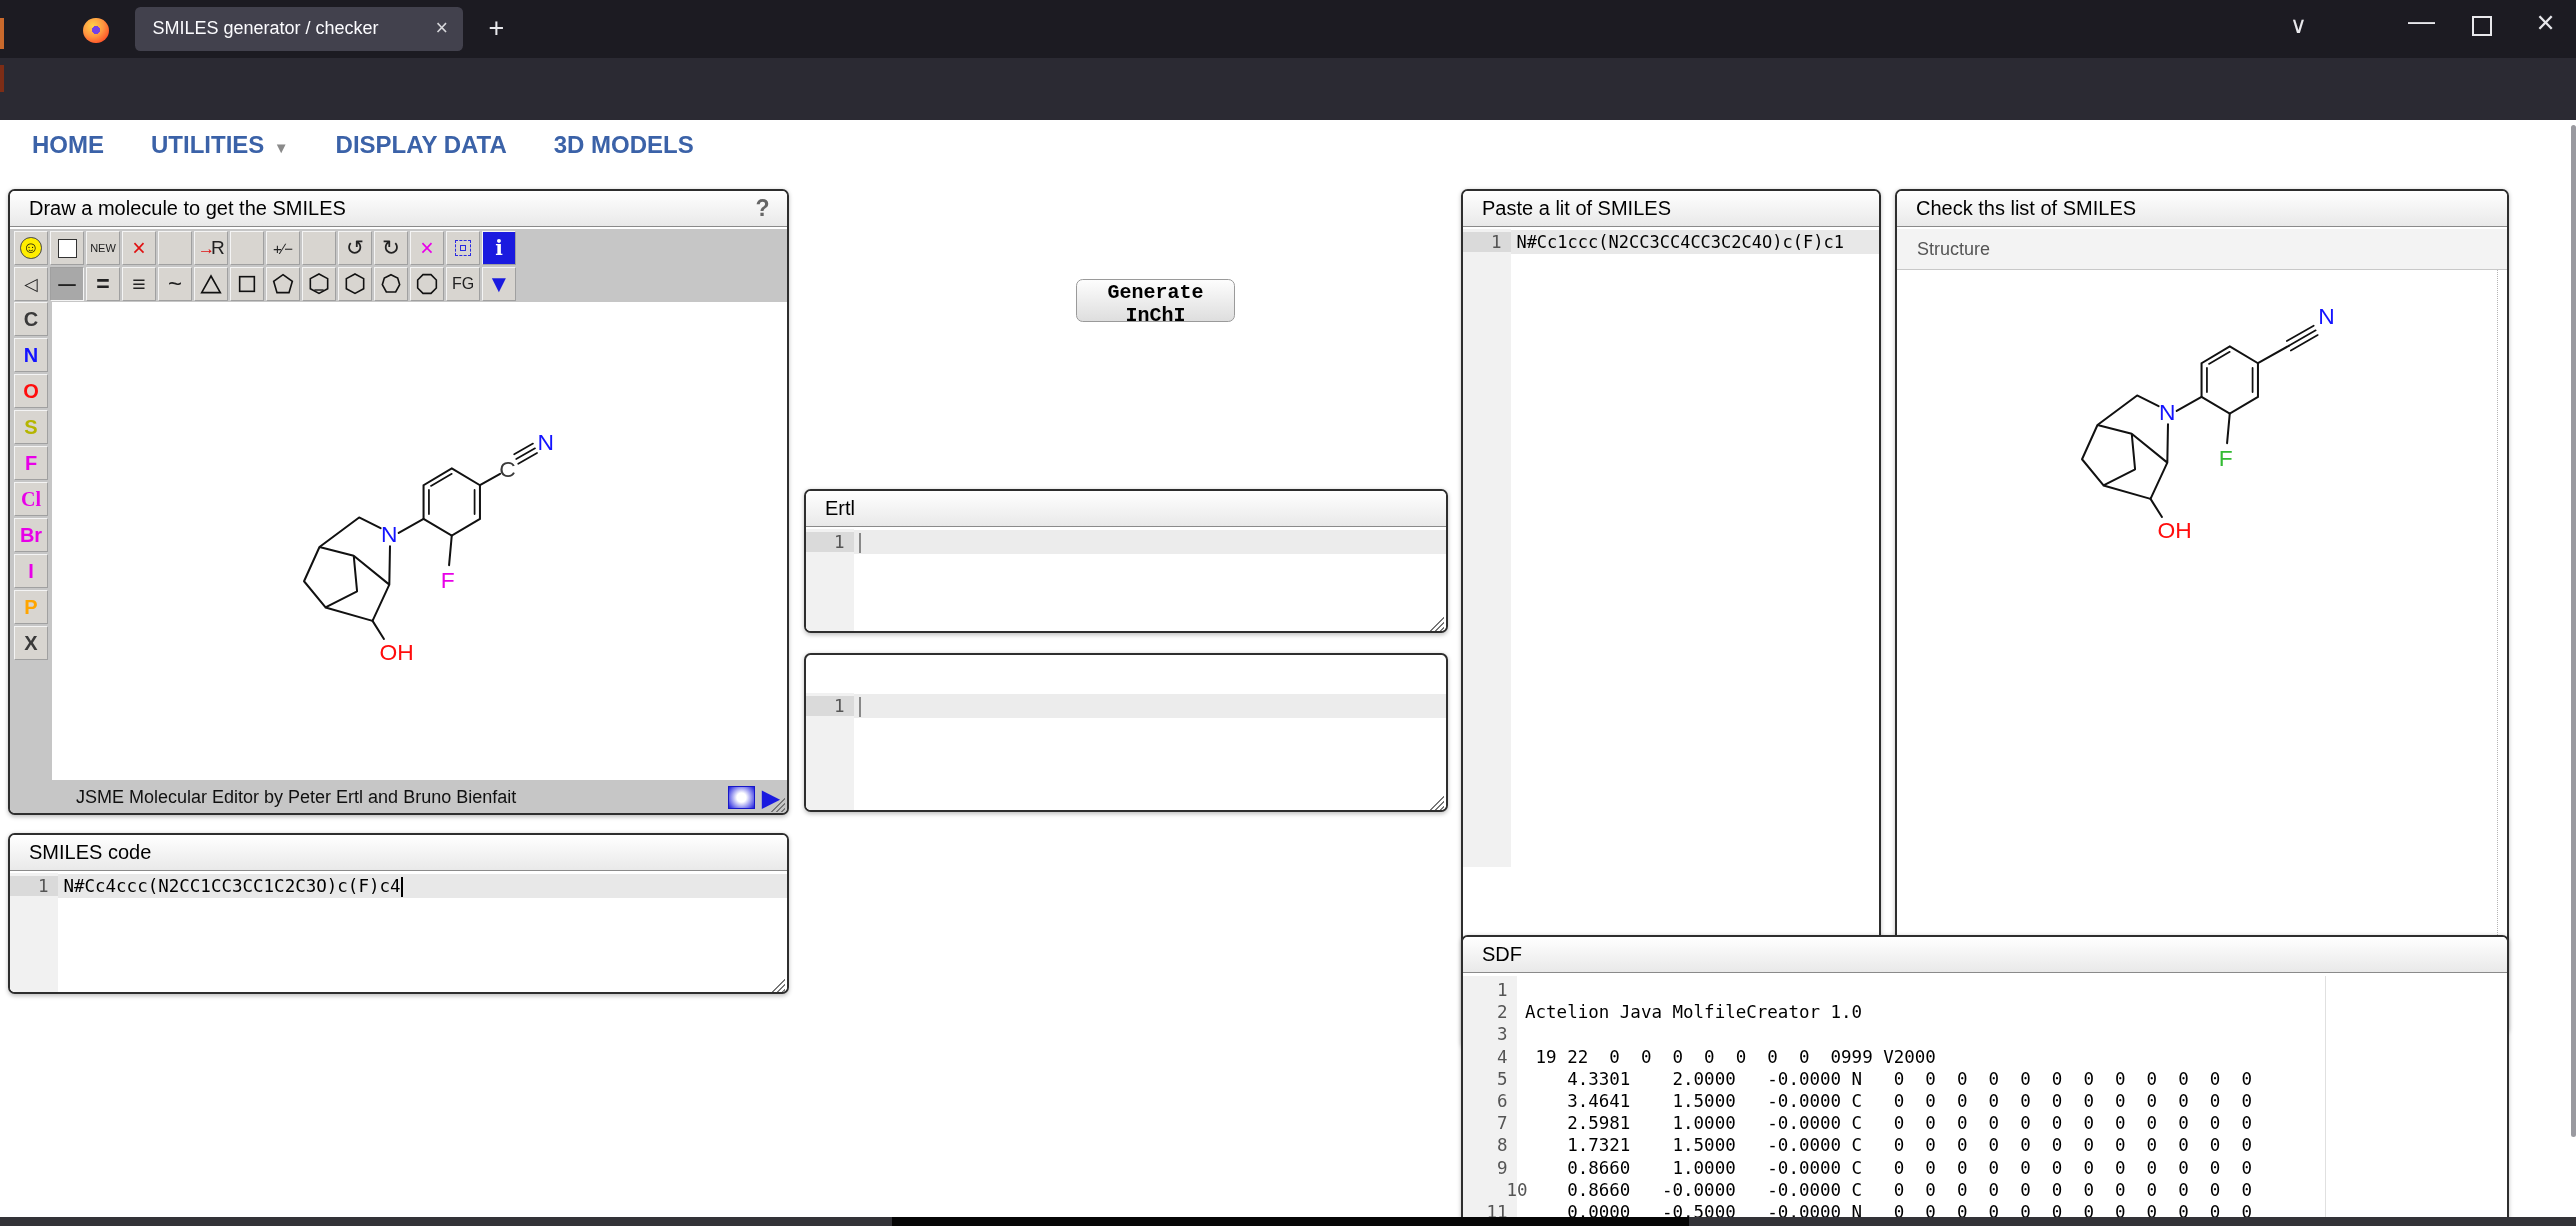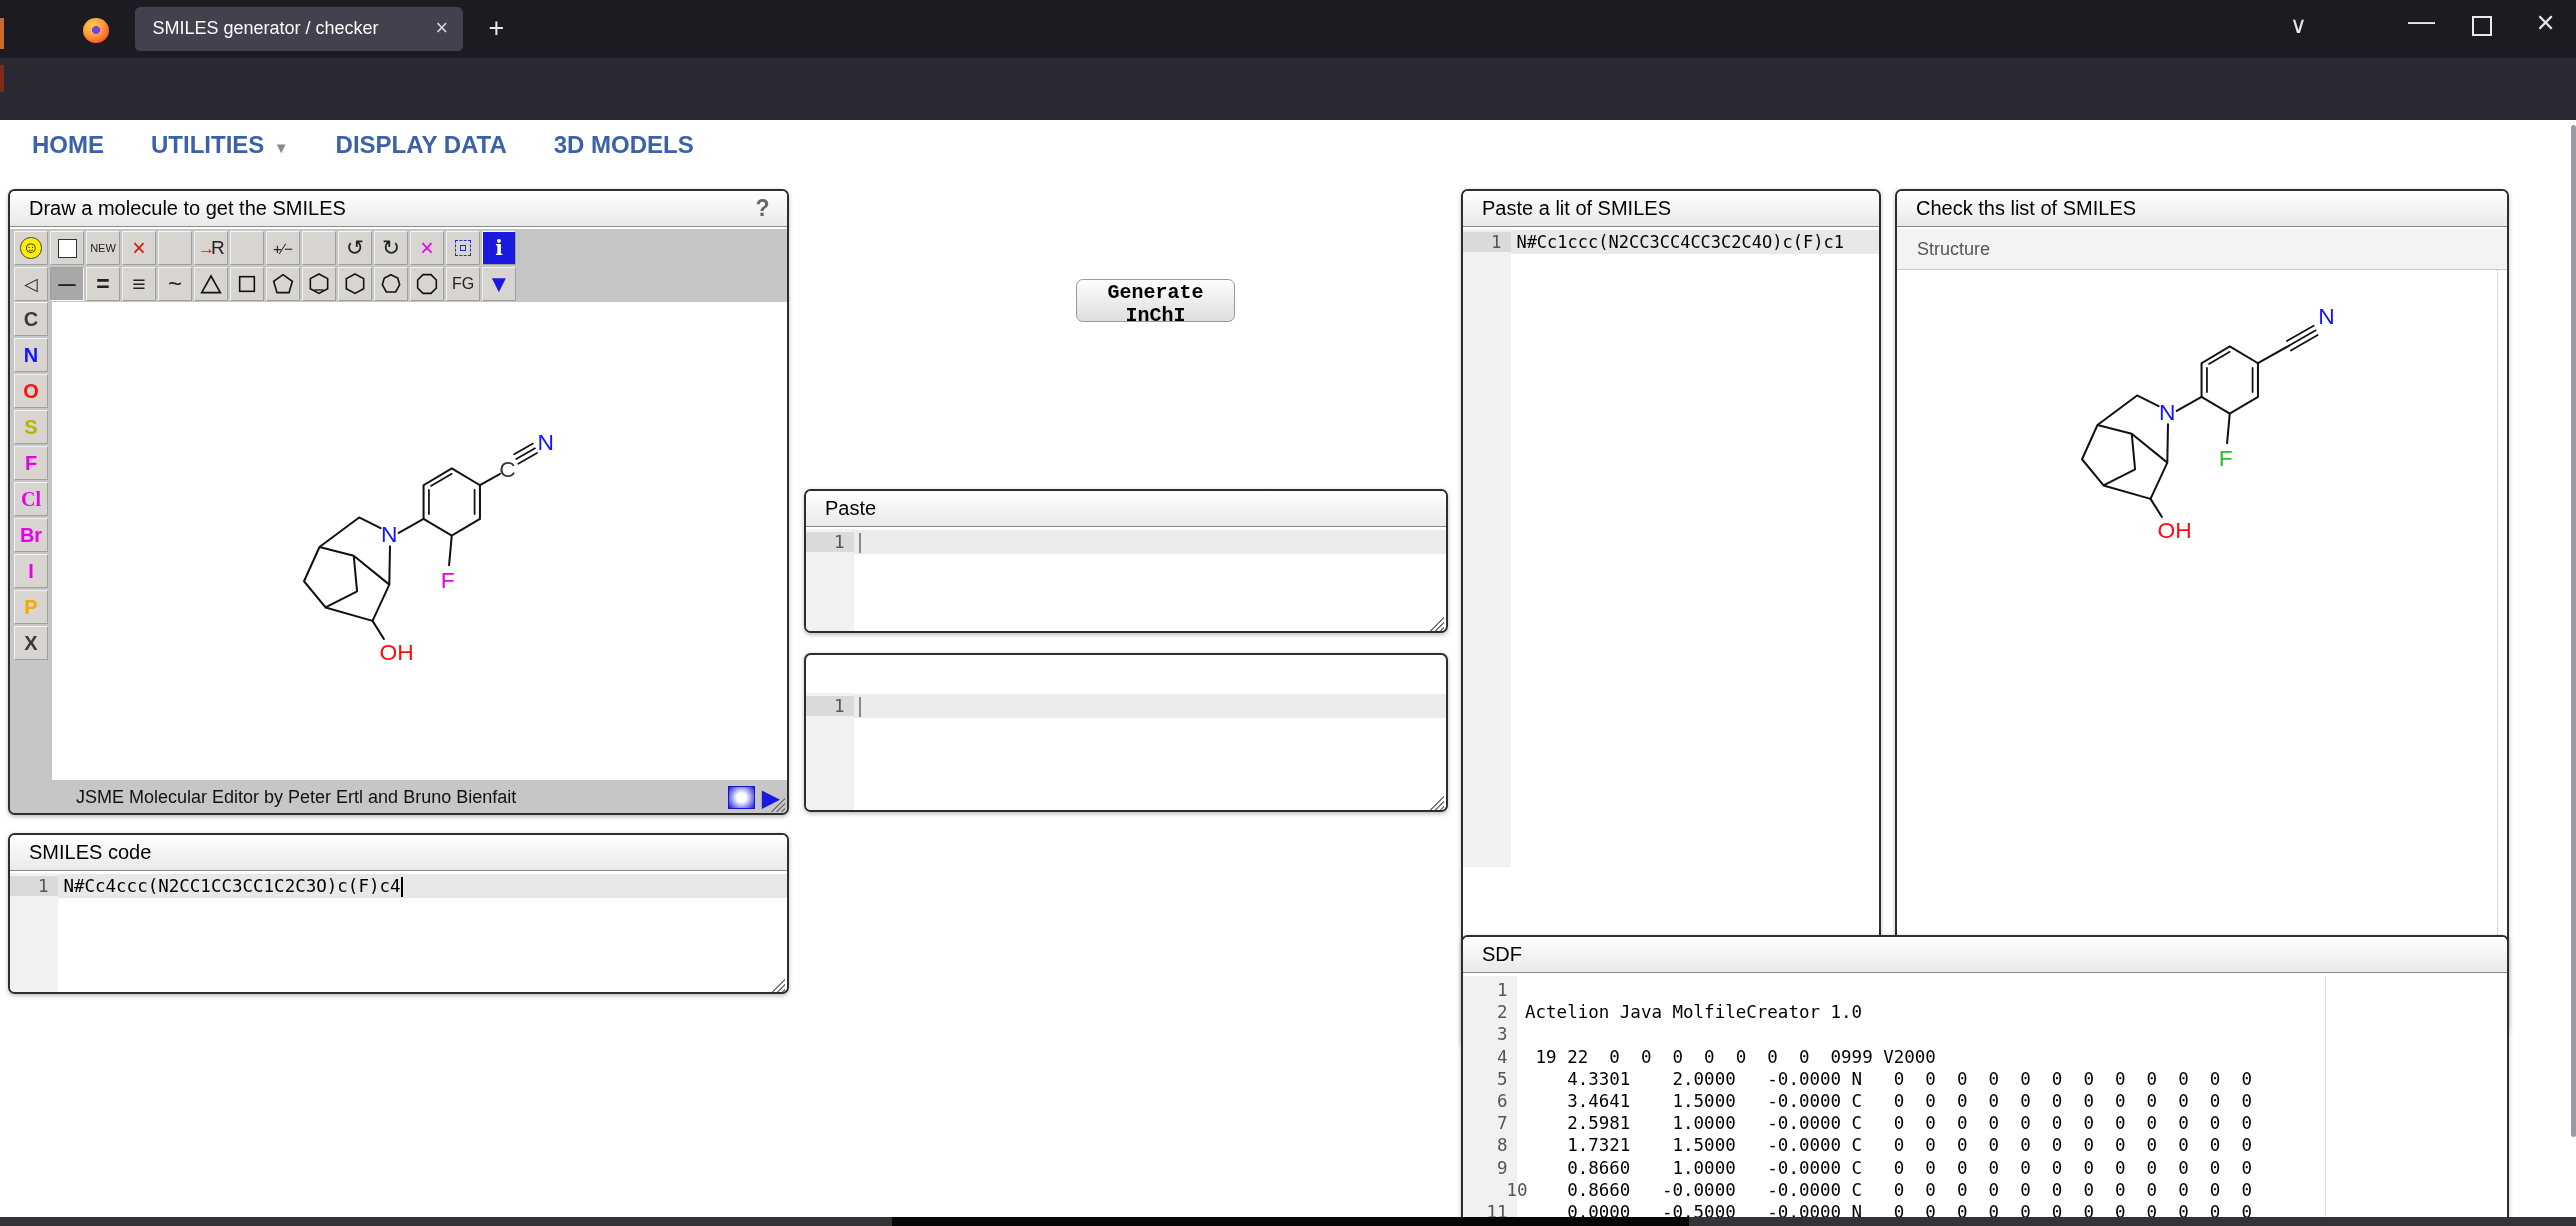--- a/index.html
+++ b/index.html
@@ -284,21 +284,21 @@
         <div class="gut activegut" style="top:2.7px;">1</div>
         <div class="codeln" style="top:2.7px;padding-left:5.4px;"><span>N#Cc4ccc(N2CC1CC3CC1C2C3O)c(F)c4</span><span class="cursor"></span></div>
         <span class="grip"></span>
       </div>
     </div>
 
     <button style="position:absolute;left:1076px;top:159px;width:159px;height:43px;background:linear-gradient(#fdfdfd,#dedede);border:1.3px solid #9a9a9a;border-radius:6.7px;font-family:'Liberation Mono',monospace;font-weight:bold;font-size:20px;color:#000;">Generate InChI</button>
 
     <div class="panel" style="left:804px;top:369px;width:644px;height:144px;">
       <div class="phead">
-          <span>Paste</span>
+          <span>Ertl</span>
         </div>
       <div class="ace" style="top:38px;height:104px;">
         <div class="gutcol" style="height:104px;"></div>
         <div class="activeln" style="top:1.3px;height:24px;background:#ececec;"></div>
         <div class="gut activegut" style="top:2.7px;">1</div>
         <div class="codeln" style="top:2.7px;padding-left:4px;"><span class="cursor" style="background:#888;"></span><span></span></div>
         <span class="grip"></span>
       </div>
     </div>
 

